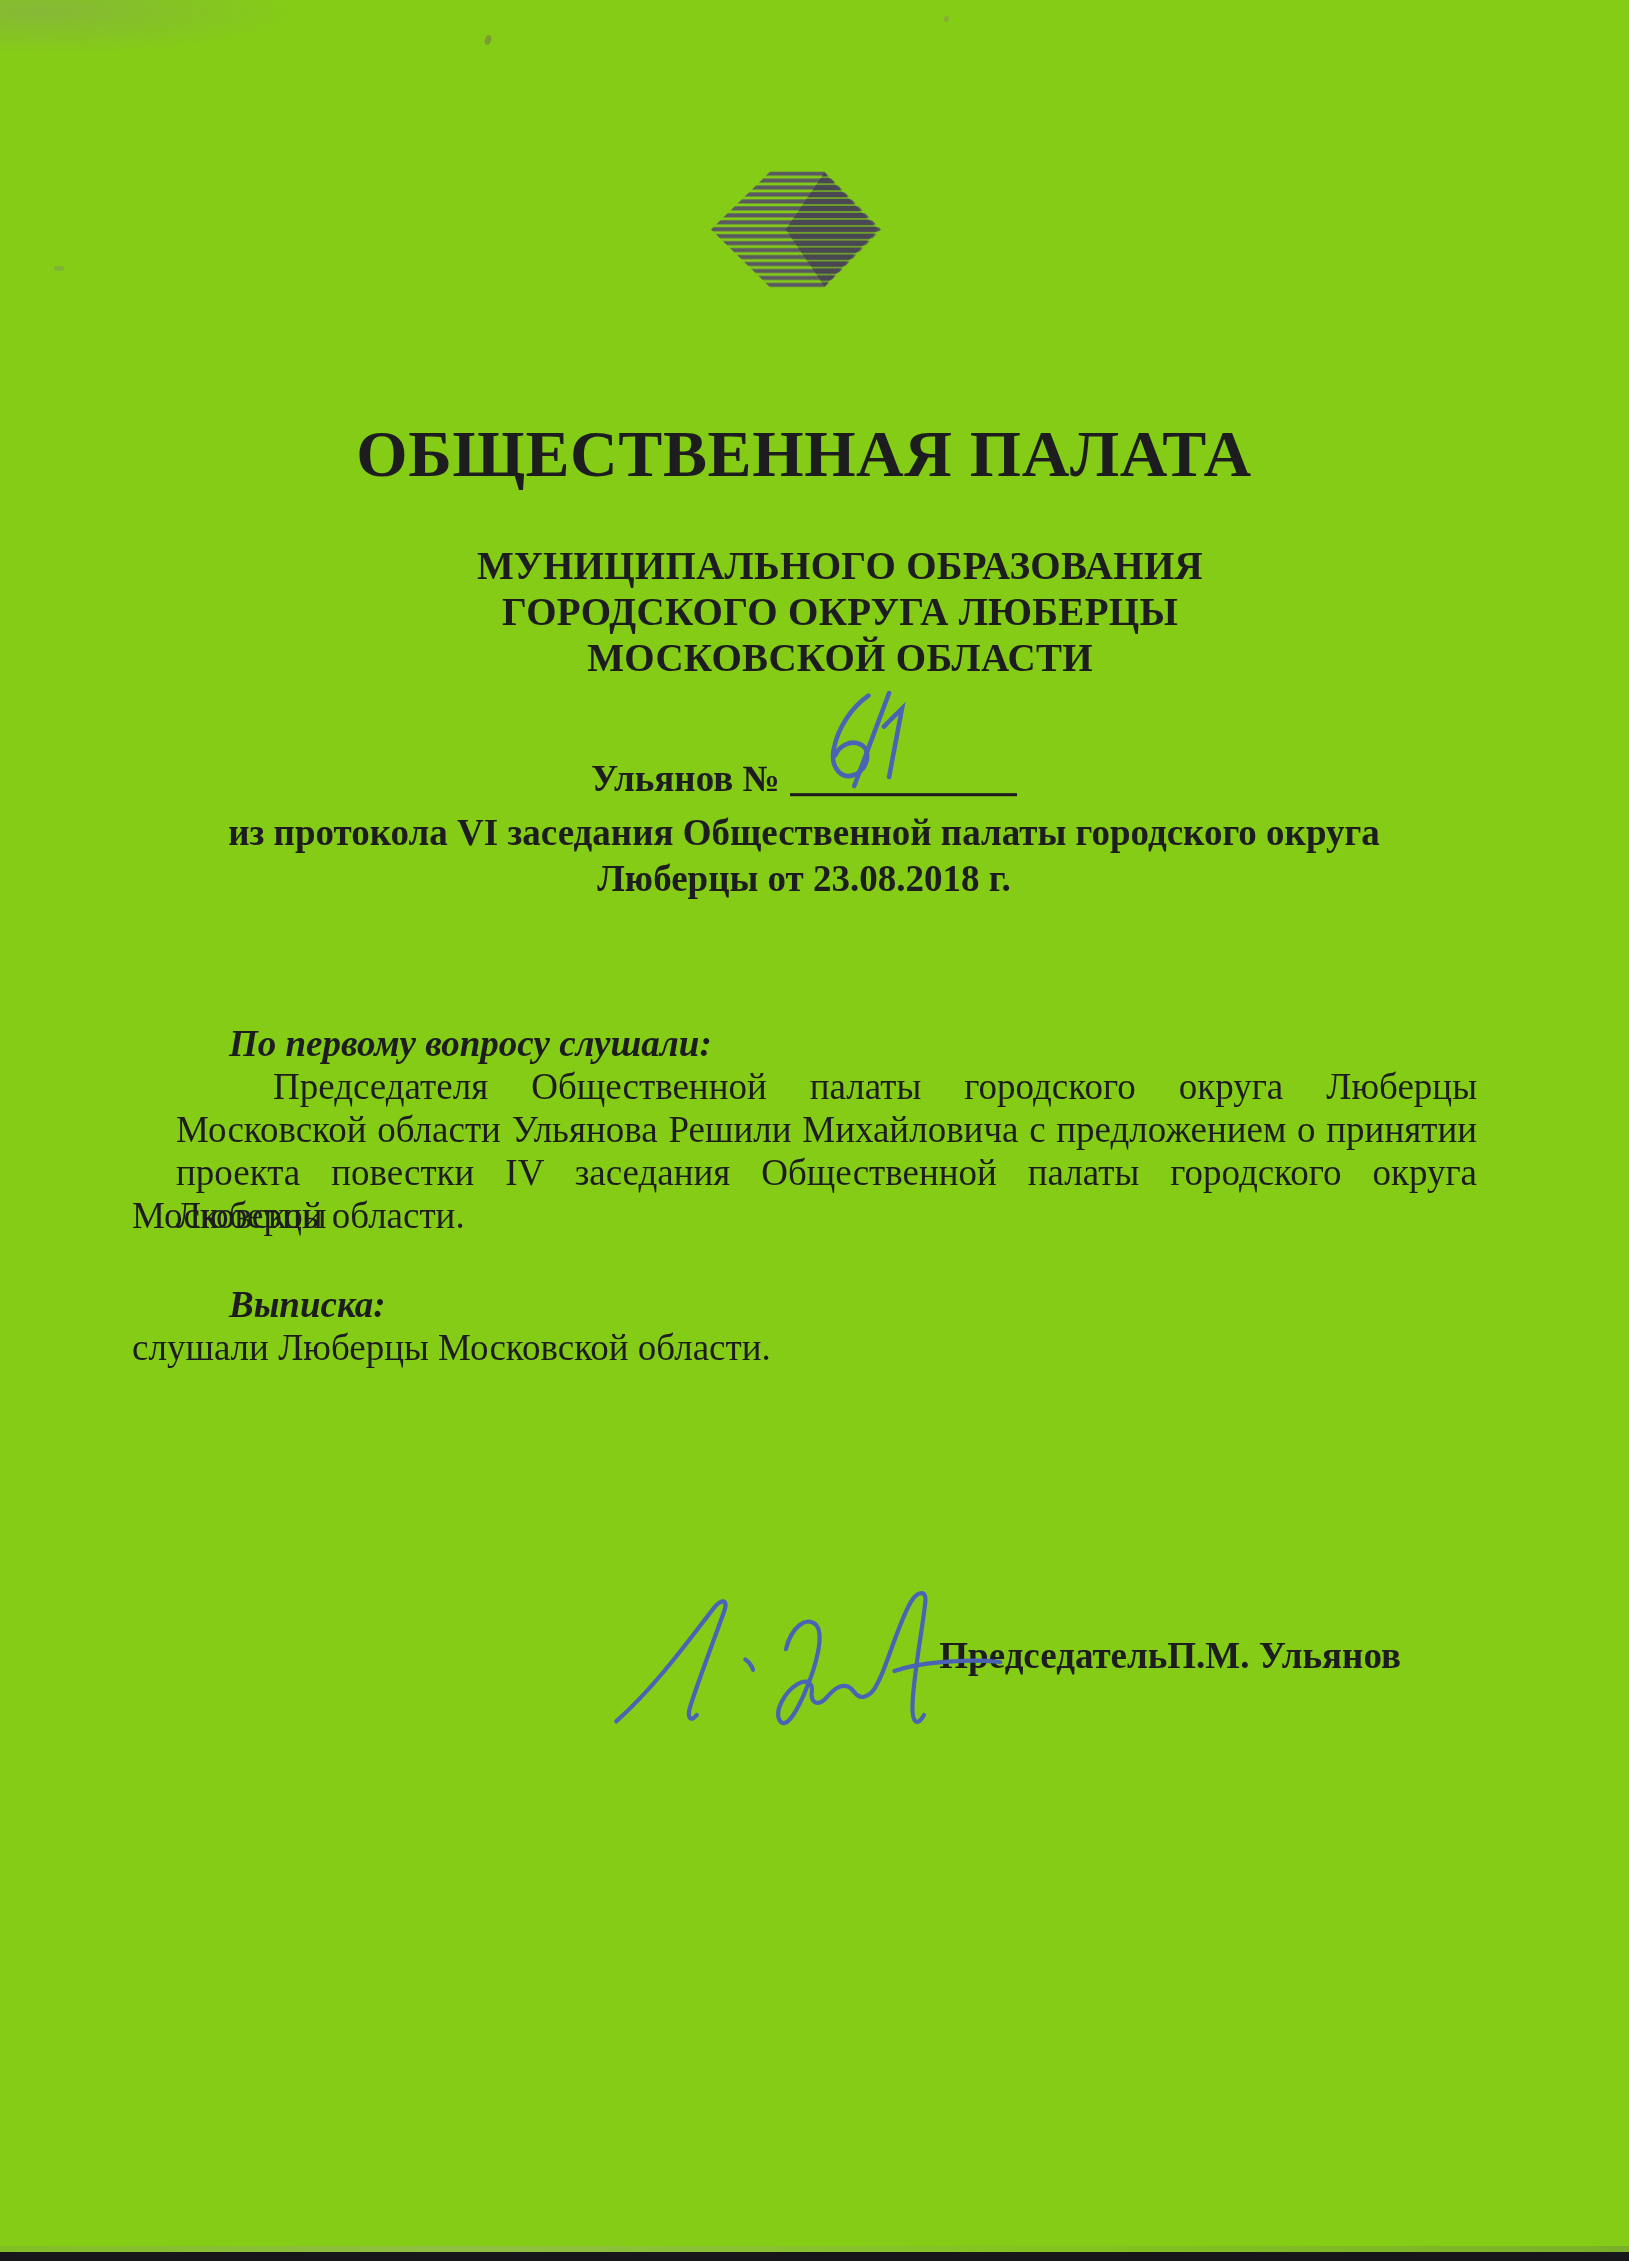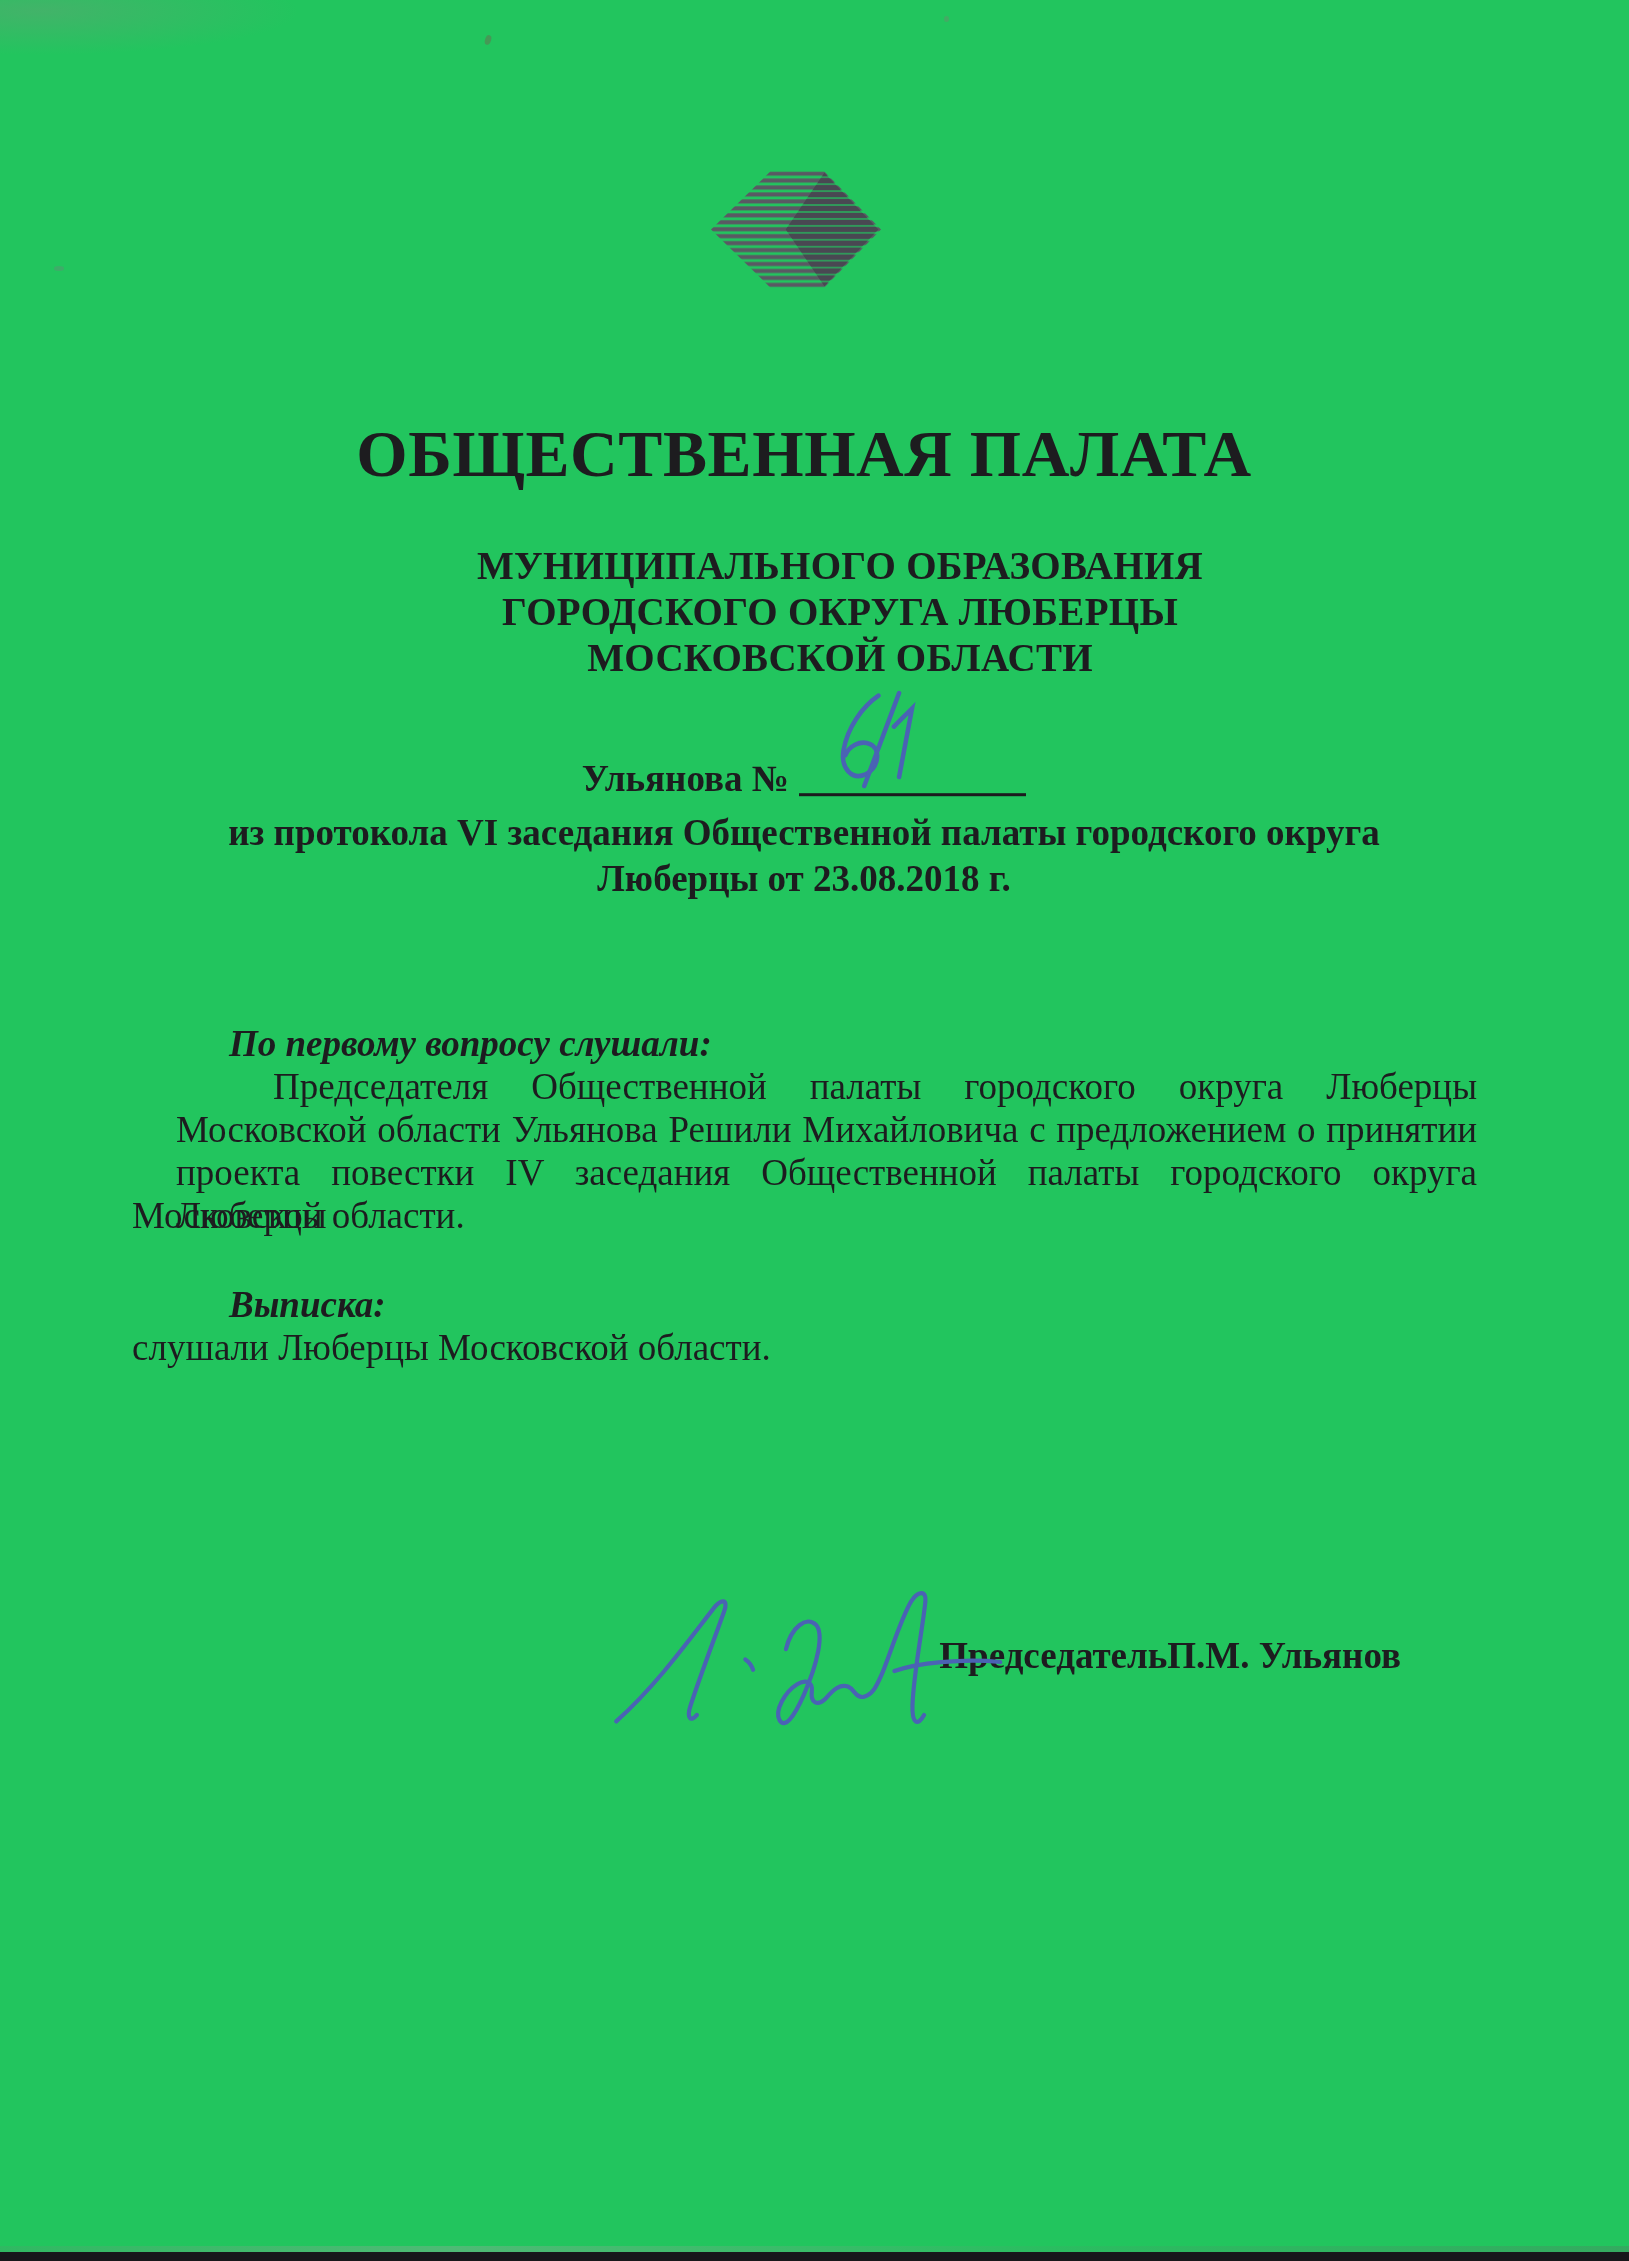--- a/index.html
+++ b/index.html
@@ -1,17 +1,17 @@
 <!DOCTYPE html>
 <html style="font-size:10.3px"><head>
 <meta charset="utf-8">
 <style>
   html,body{margin:0;padding:0;background:#e8e8e6;}
   .page{
-    position:relative;width:1630px;height:2261px;background:#22c55e;
+    position:relative;width:1630px;height:2261px;background:#84cc16;
     font-family:"Liberation Serif","DejaVu Serif",serif;color:#1d1c1f;overflow:hidden;
   }
   
   .corner-smudge{position:absolute;left:0;top:0;width:335px;height:61px;
     background:radial-gradient(ellipse at 12% 18%, rgba(140,138,130,.30), rgba(140,138,130,0) 62%);}
   .speck{position:absolute;border-radius:50%;}
   .speck-1{left:485px;top:35px;width:6.4px;height:10.3px;background:rgba(112,100,78,.45);transform:rotate(18deg);}
   .speck-2{left:54px;top:266px;width:10.3px;height:4.5px;background:rgba(120,120,126,.32);}
   .speck-3{left:944px;top:15.5px;width:5.2px;height:6.4px;background:rgba(130,124,112,.35);}
   .bottom-smudge{position:absolute;left:0;bottom:9px;width:100%;height:5.8px;
@@ -76,21 +76,21 @@
 
   <h1 class="org-title">ОБЩЕСТВЕННАЯ ПАЛАТА</h1>
   <div class="org-sub">
     <div>МУНИЦИПАЛЬНОГО ОБРАЗОВАНИЯ</div>
     <div>ГОРОДСКОГО ОКРУГА ЛЮБЕРЦЫ</div>
     <div>МОСКОВСКОЙ ОБЛАСТИ</div>
   </div>
 
   <div class="extract">
     <div class="extract-no">
-      <span>Ульянова №</span><span class="blank-line"><svg class="hw-number" viewBox="0 0 178 158">
+      <span>Ульянов №</span><span class="blank-line"><svg class="hw-number" viewBox="0 0 178 158">
           <g fill="none" stroke="#4a63b4" stroke-width="7" stroke-linecap="round">
             <path d="M 92,10 C 66,28 44,60 38,94 C 33,124 52,141 72,132 C 92,122 97,93 79,85 C 63,78 46,89 41,102"></path>
             <path d="M 124,6 L 70,150"></path>
             <path d="M 116,58 C 127,46 137,37 144,30 L 124,136"></path>
           </g>
         </svg><span class="sr">6/1</span></span>
     </div>
     <div>из протокола VI заседания Общественной палаты городского округа</div>
     <div>Люберцы от 23.08.2018 г.</div>
   </div>

